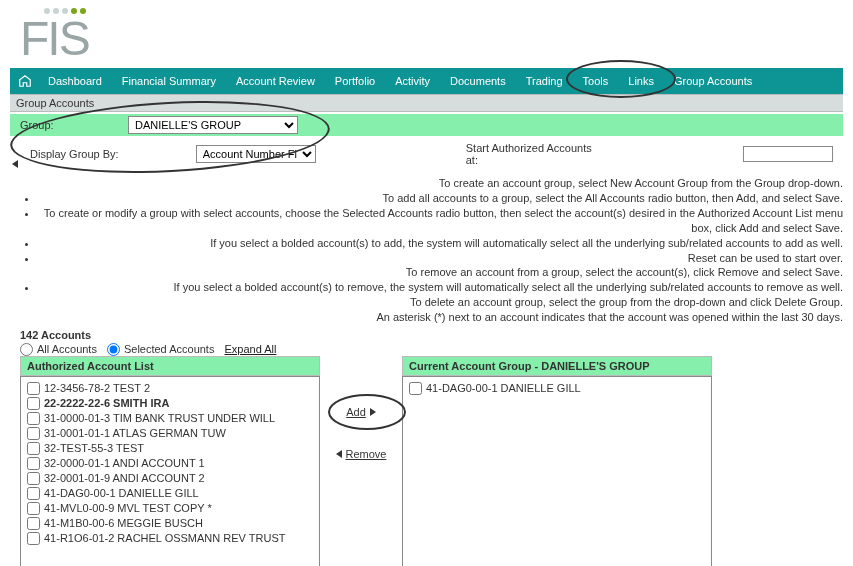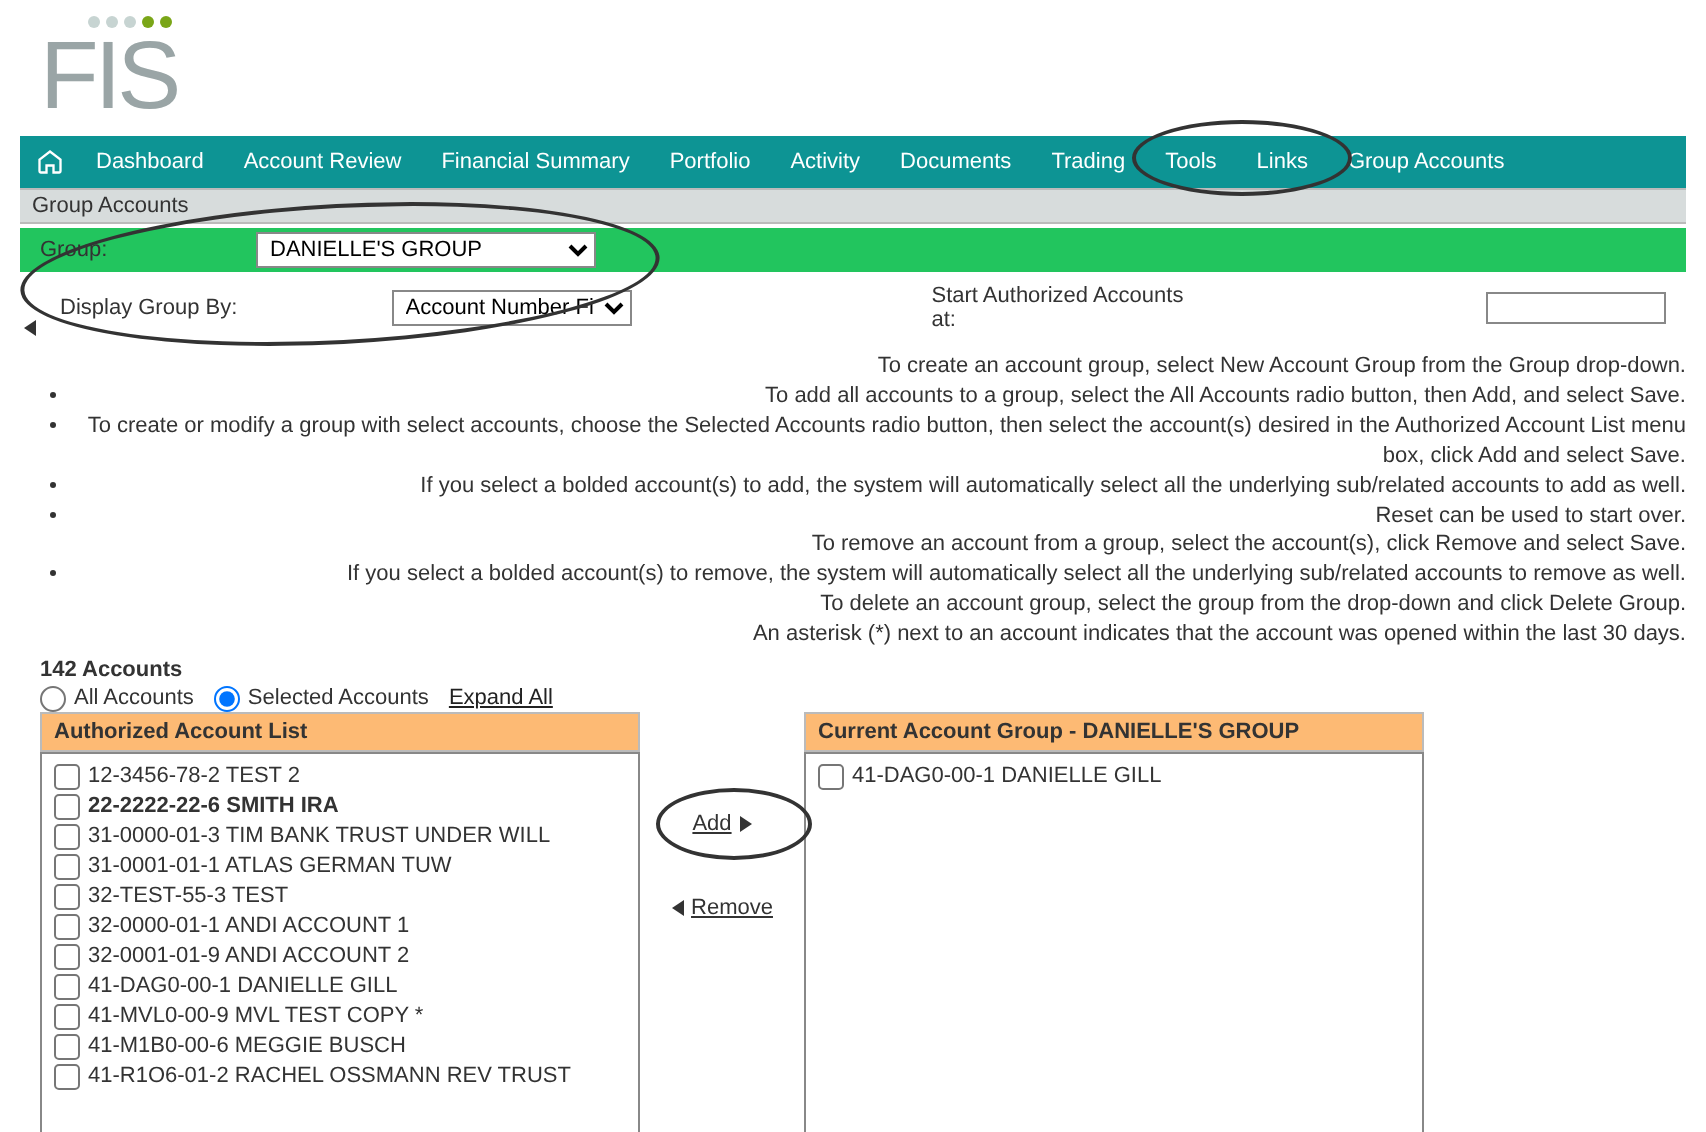--- a/index.html
+++ b/index.html
@@ -10,31 +10,31 @@
   .dot.pale { background: #c7d4d2; }
   .dot.green { background: #7aa618; }
   .fis-logo { font-family: Arial, sans-serif; font-size: 48px; font-weight: 300; color: #9aa5a6; letter-spacing: -2px; line-height: 0.8; }
   .navbar { background: #0d9494; display: flex; align-items: center; padding: 0 6px; height: 26px; margin: 6px 10px 0 10px; }
   .nav-home { width: 18px; height: 18px; display: flex; align-items: center; justify-content: center; margin-right: 4px; cursor: pointer; }
   .nav-item { color: #fff; padding: 13px 10px; font-size: 11px; line-height: 26px; cursor: pointer; white-space: nowrap; }
   .nav-item.emph { position: relative; }
   .oval { position: absolute; border: 2px solid #333; border-radius: 50%; pointer-events: none; }
   .section-title { background: #d7dcdc; padding: 2px 6px; font-size: 11px; margin: 0 10px; border-top: 1px solid #bbb; border-bottom: 1px solid #bbb; }
   .form-row { display: flex; align-items: center; padding: 2px 10px; margin: 2px 10px; }
-  .form-row.gray { background: #22c55e; }
+  .form-row.gray { background: #86efac; }
   .label { margin-right: 8px; font-size: 11px; }
   select, input[type="text"] { font-size: 11px; padding: 1px 2px; border: 1px solid #888; background: #fff; }
   .instructions { margin: 6px 10px 4px 20px; font-size: 11px; line-height: 1.35; text-align: right; }
   .instructions ul { margin-left: 18px; }
   .instructions li { list-style: disc; font-size: 11px; }
   .count-row { margin: 4px 10px 2px 20px; font-weight: bold; font-size: 11px; }
   .radio-row { margin: 0 10px 2px 20px; display: flex; align-items: center; gap: 4px; font-size: 11px; }
   .action-links a, .link { color: #222; text-decoration: underline; cursor: pointer; }
   .two-col { display: flex; margin: 0 10px 0 20px; gap: 6px; position: relative; }
-  .col-head { background: #fdba74; padding: 3px 6px; font-size: 11px; font-weight: bold; border: 1px solid #bbb; }
+  .col-head { background: #86efac; padding: 3px 6px; font-size: 11px; font-weight: bold; border: 1px solid #bbb; }
   .list-box { border: 1px solid #888; height: 232px; overflow-y: scroll; padding: 4px 6px; background: #fff; }
   .list-item { display: flex; align-items: center; gap: 4px; font-size: 11px; padding: 1px 0; white-space: nowrap; }
   .list-item input { margin: 0; }
   .mid-buttons { display: flex; flex-direction: column; justify-content: flex-start; gap: 30px; padding-top: 50px; width: 70px; align-items: center; position: relative; }
   .mid-btn { font-size: 11px; text-decoration: underline; cursor: pointer; display: flex; align-items: center; gap: 4px; }
   .tri-right { width: 0; height: 0; border-top: 4px solid transparent; border-bottom: 4px solid transparent; border-left: 6px solid #333; }
   .tri-left { width: 0; height: 0; border-top: 4px solid transparent; border-bottom: 4px solid transparent; border-right: 6px solid #333; }
   .left-col { width: 300px; }
   .right-col { width: 310px; }
   .top-controls { display: flex; flex-direction: column; position: relative; }
@@ -54,22 +54,22 @@
   <div class="fis-logo">FIS</div>
 </div>
 
 <div class="navbar" style="position:relative;">
   <div class="nav-home">
     <svg width="14" height="14" viewBox="0 0 24 24" fill="none" stroke="#fff" stroke-width="2">
         <path d="M3 10l9-7 9 7v10a1 1 0 0 1-1 1h-5v-6h-6v6H4a1 1 0 0 1-1-1z"></path>
       </svg>
   </div>
   <div class="nav-item">Dashboard</div>
+  <div class="nav-item">Financial Summary</div>
   <div class="nav-item">Account Review</div>
-  <div class="nav-item">Financial Summary</div>
   <div class="nav-item">Portfolio</div>
   <div class="nav-item">Activity</div>
   <div class="nav-item">Documents</div>
   <div class="nav-item">Trading</div>
   <div class="nav-item">Tools</div>
   <div class="nav-item">Links</div>
   <div class="nav-item emph">Group Accounts</div>
   <div class="oval" style="left:556px; top:-8px; width:110px; height:38px;"></div>
 </div>
 

